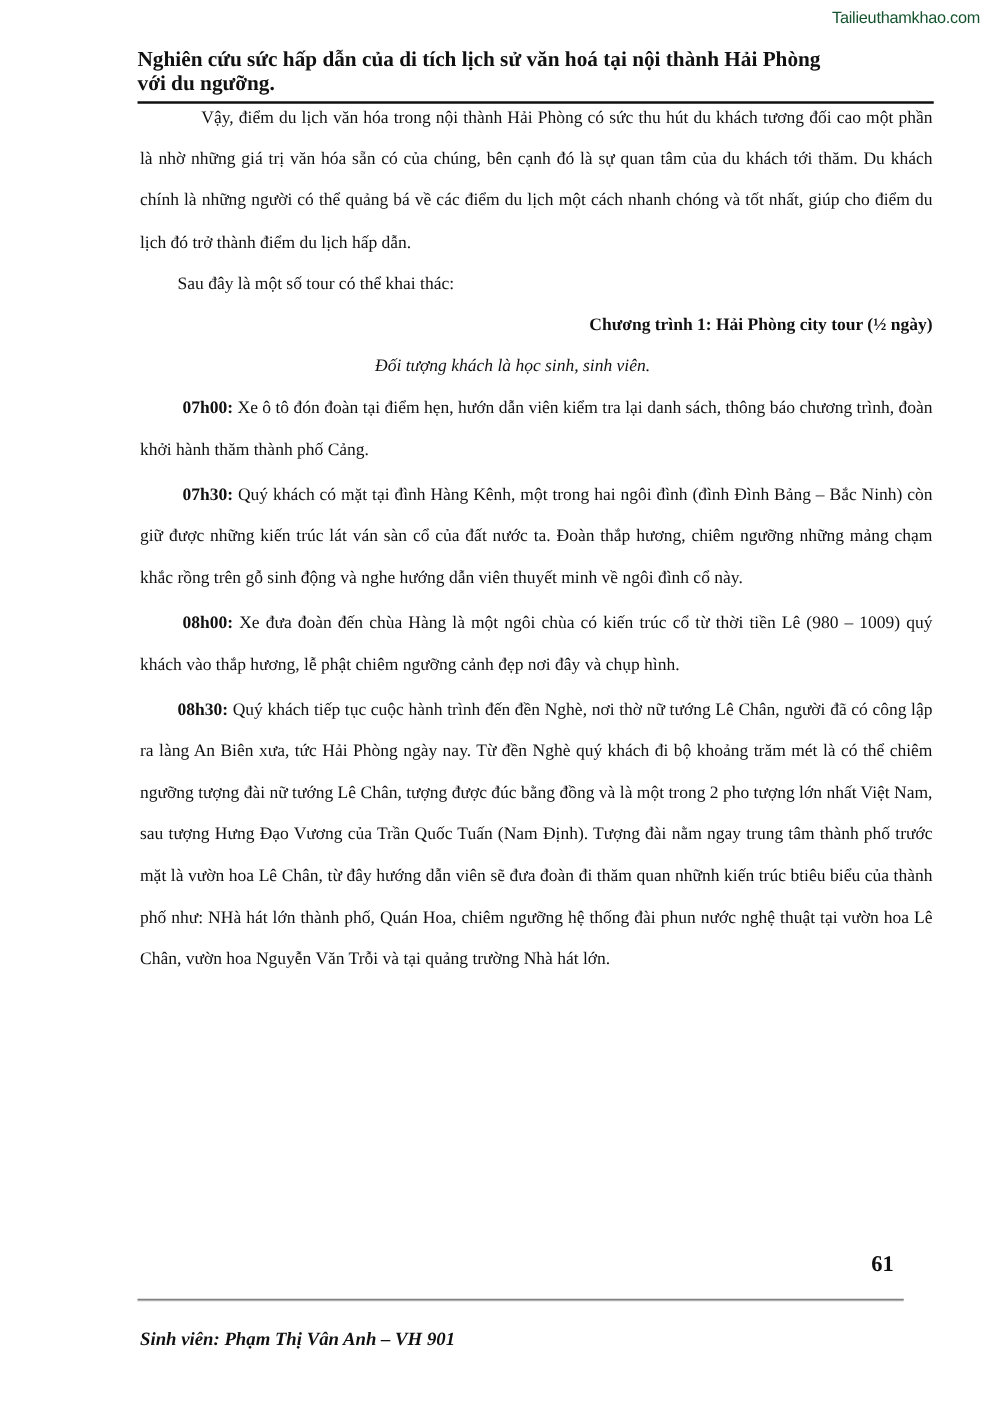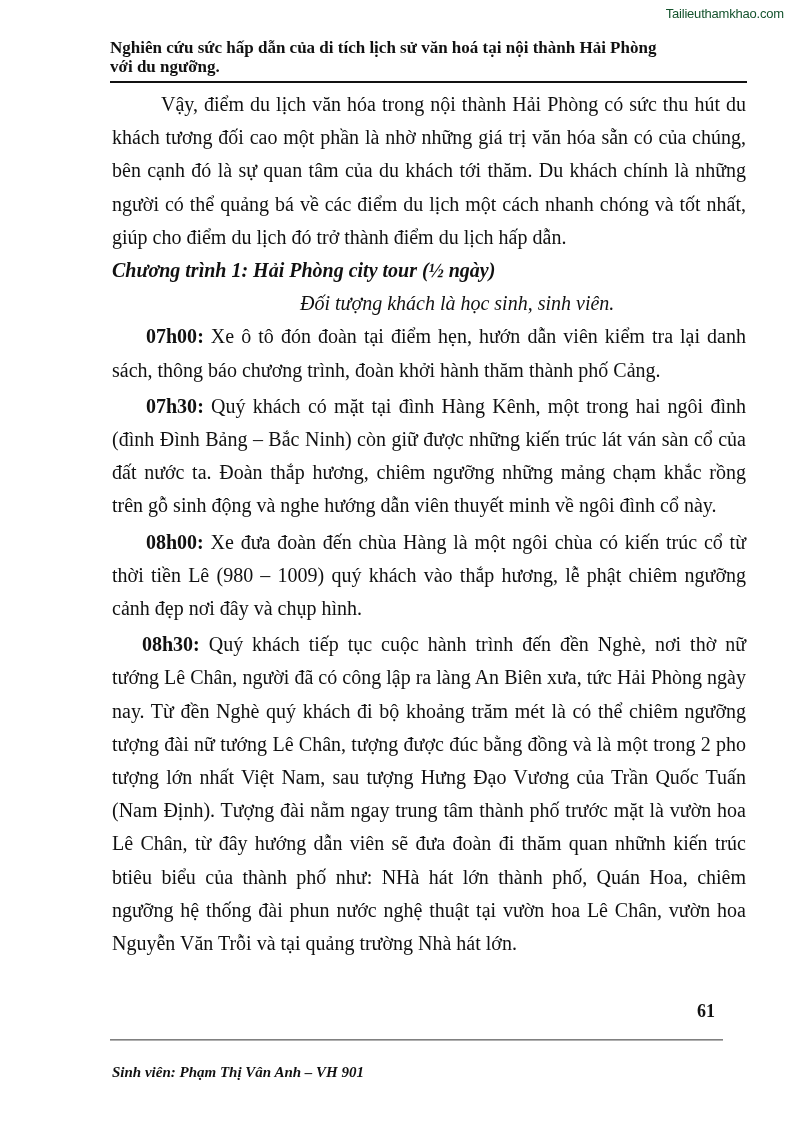--- a/index.html
+++ b/index.html
@@ -4,27 +4,27 @@
   <style>
     html, body { margin: 0; padding: 0; background: #ffffff; }
     body { width: 794px; height: 1123px; position: relative; overflow: hidden;
            font-family: "Liberation Serif", "DejaVu Serif", serif; color: #111; }
     .watermark { position: absolute; top: 6px; right: 10px; font-family: "Liberation Sans", sans-serif;
                  font-size: 13px; color: #14532d; letter-spacing: -0.2px; }
     .header { position: absolute; top: 38px; left: 110px; width: 637px; text-align: left;
               font-weight: bold; font-size: 17px; line-height: 19px; }
     .header-rule { position: absolute; top: 81px; left: 110px; width: 637px; height: 0;
                    border-top: 2px solid #111; }
-    .body { position: absolute; top: 88px; left: 112px; width: 634px; font-size: 20px;
+    .body { position: absolute; top: 78px; left: 112px; width: 634px; font-size: 14px;
             line-height: 33.2px; text-align: justify; }
     .body p { margin: 0; }
     .indent-lg { text-indent: 49px; }
     .indent-sm { text-indent: 30px; }
     .indent-md { text-indent: 34px; }
-    .center-title { text-align: left; font-weight: bold; font-style: italic; }
+    .center-title { text-align: right; font-weight: bold; }
     .subtitle { font-style: italic; text-indent: 188px; text-align: left; }
     .time { font-weight: bold; }
     .gap { height: 3px; }
     .footer-rule { position: absolute; top: 1039px; left: 110px; width: 613px; height: 0;
                    border-top: 1.5px solid #808080; border-bottom: 1px solid #b0b0b0; }
     .footer-left { position: absolute; top: 1044px; left: 112px; font-weight: bold; font-style: italic;
                    font-size: 15px; margin-top: 20px; }
     .footer-page { position: absolute; top: 1001px; left: 697px; font-weight: bold; font-size: 18px; }
   </style>
 </head>
@@ -33,20 +33,21 @@
 <div class="watermark">Tailieuthamkhao.com</div>
 
 <div class="header">
   <div>Nghiên cứu sức hấp dẫn của di tích lịch sử văn hoá tại nội thành Hải Phòng</div>
   <div>với du ngưỡng.</div>
 </div>
 <div class="header-rule"></div>
 
 <div class="body">
   <p class="indent-lg">Vậy, điểm du lịch văn hóa trong nội thành Hải Phòng có sức thu hút du khách tương đối cao một phần là nhờ những giá trị văn hóa sẵn có của chúng, bên cạnh đó là sự quan tâm của du khách tới thăm. Du khách chính là những người có thể quảng bá về các điểm du lịch một cách nhanh chóng và tốt nhất, giúp cho điểm du lịch đó trở thành điểm du lịch hấp dẫn.</p>
+  <p class="indent-sm">Sau đây là một số tour có thể khai thác:</p>
   <p class="center-title">Chương trình 1:  Hải Phòng city tour (½ ngày)</p>
   <p class="subtitle">Đối tượng khách là  học sinh, sinh viên.</p>
 
   <p class="indent-md"><span class="time">07h00</span><b>: </b><span>Xe ô tô đón đoàn tại điểm hẹn, hướn dẫn viên kiểm tra lại danh sách, thông báo chương trình, đoàn khởi hành thăm thành phố Cảng.</span></p>
   <div class="gap"></div>
   <p class="indent-md"><span class="time">07h30</span><b>: </b><span>Quý khách có mặt tại đình Hàng Kênh, một trong hai ngôi đình (đình Đình Bảng – Bắc Ninh) còn giữ được những kiến trúc lát ván sàn cổ của đất nước ta. Đoàn thắp hương, chiêm ngưỡng những mảng chạm khắc rồng trên gỗ sinh động và nghe hướng dẫn viên thuyết minh về ngôi đình cổ này.</span></p>
   <div class="gap"></div>
   <p class="indent-md"><span class="time">08h00:</span><span> </span><span>Xe đưa đoàn đến chùa Hàng là một ngôi chùa có kiến trúc cổ từ thời tiền Lê (980 – 1009) quý khách vào thắp hương, lễ phật chiêm ngưỡng cảnh đẹp nơi đây và chụp hình.</span></p>
   <div class="gap"></div>
   <p class="indent-sm"><span class="time">08h30:</span><span> </span><span>Quý khách tiếp tục cuộc hành trình đến đền Nghè, nơi thờ nữ tướng Lê Chân, người đã có công lập ra làng An Biên xưa, tức Hải Phòng ngày nay. Từ đền Nghè quý khách đi bộ khoảng trăm mét là có thể chiêm ngưỡng tượng đài nữ tướng Lê Chân, tượng được đúc bằng đồng và là một trong 2 pho tượng lớn nhất Việt Nam, sau tượng Hưng Đạo Vương của Trần Quốc Tuấn (Nam Định). Tượng đài nằm ngay trung tâm thành phố trước mặt là vườn hoa Lê Chân, từ đây hướng dẫn viên sẽ đưa đoàn đi thăm quan nhữnh kiến trúc btiêu biểu của thành phố như: NHà hát lớn thành phố, Quán Hoa, chiêm ngưỡng hệ thống đài phun nước nghệ thuật tại vườn hoa Lê Chân, vườn hoa Nguyễn Văn Trỗi và tại quảng trường Nhà hát lớn.</span></p>

